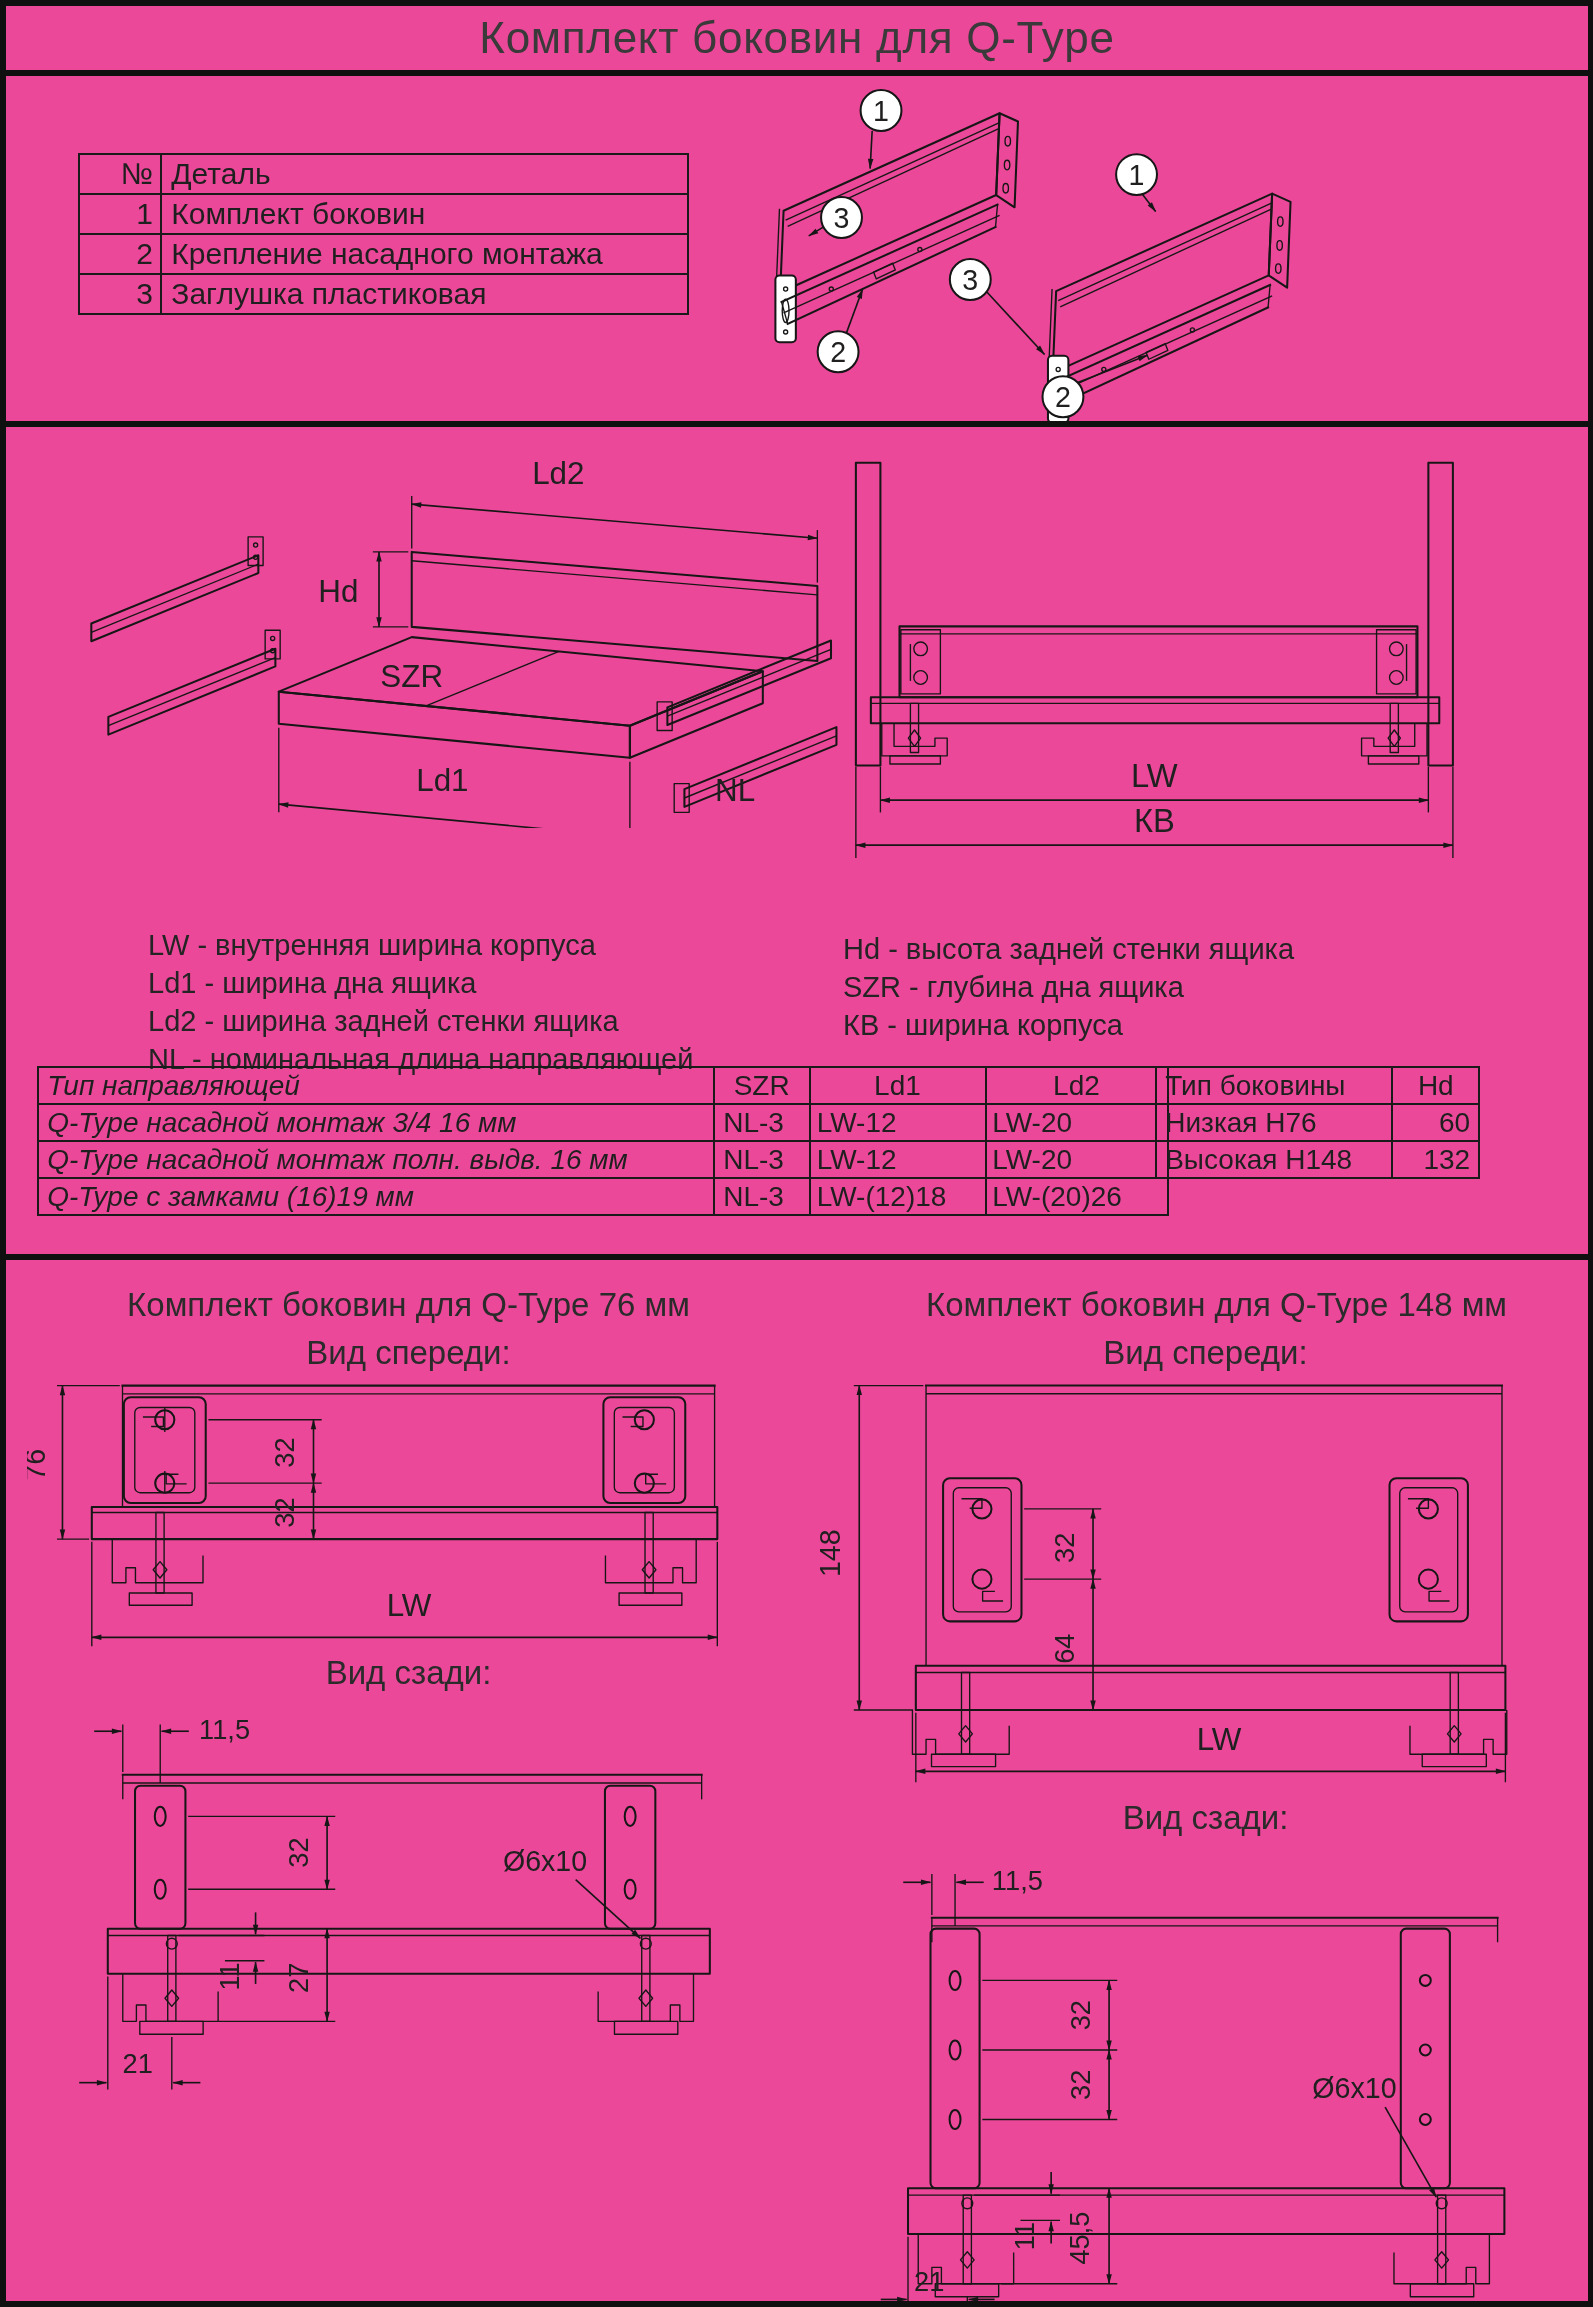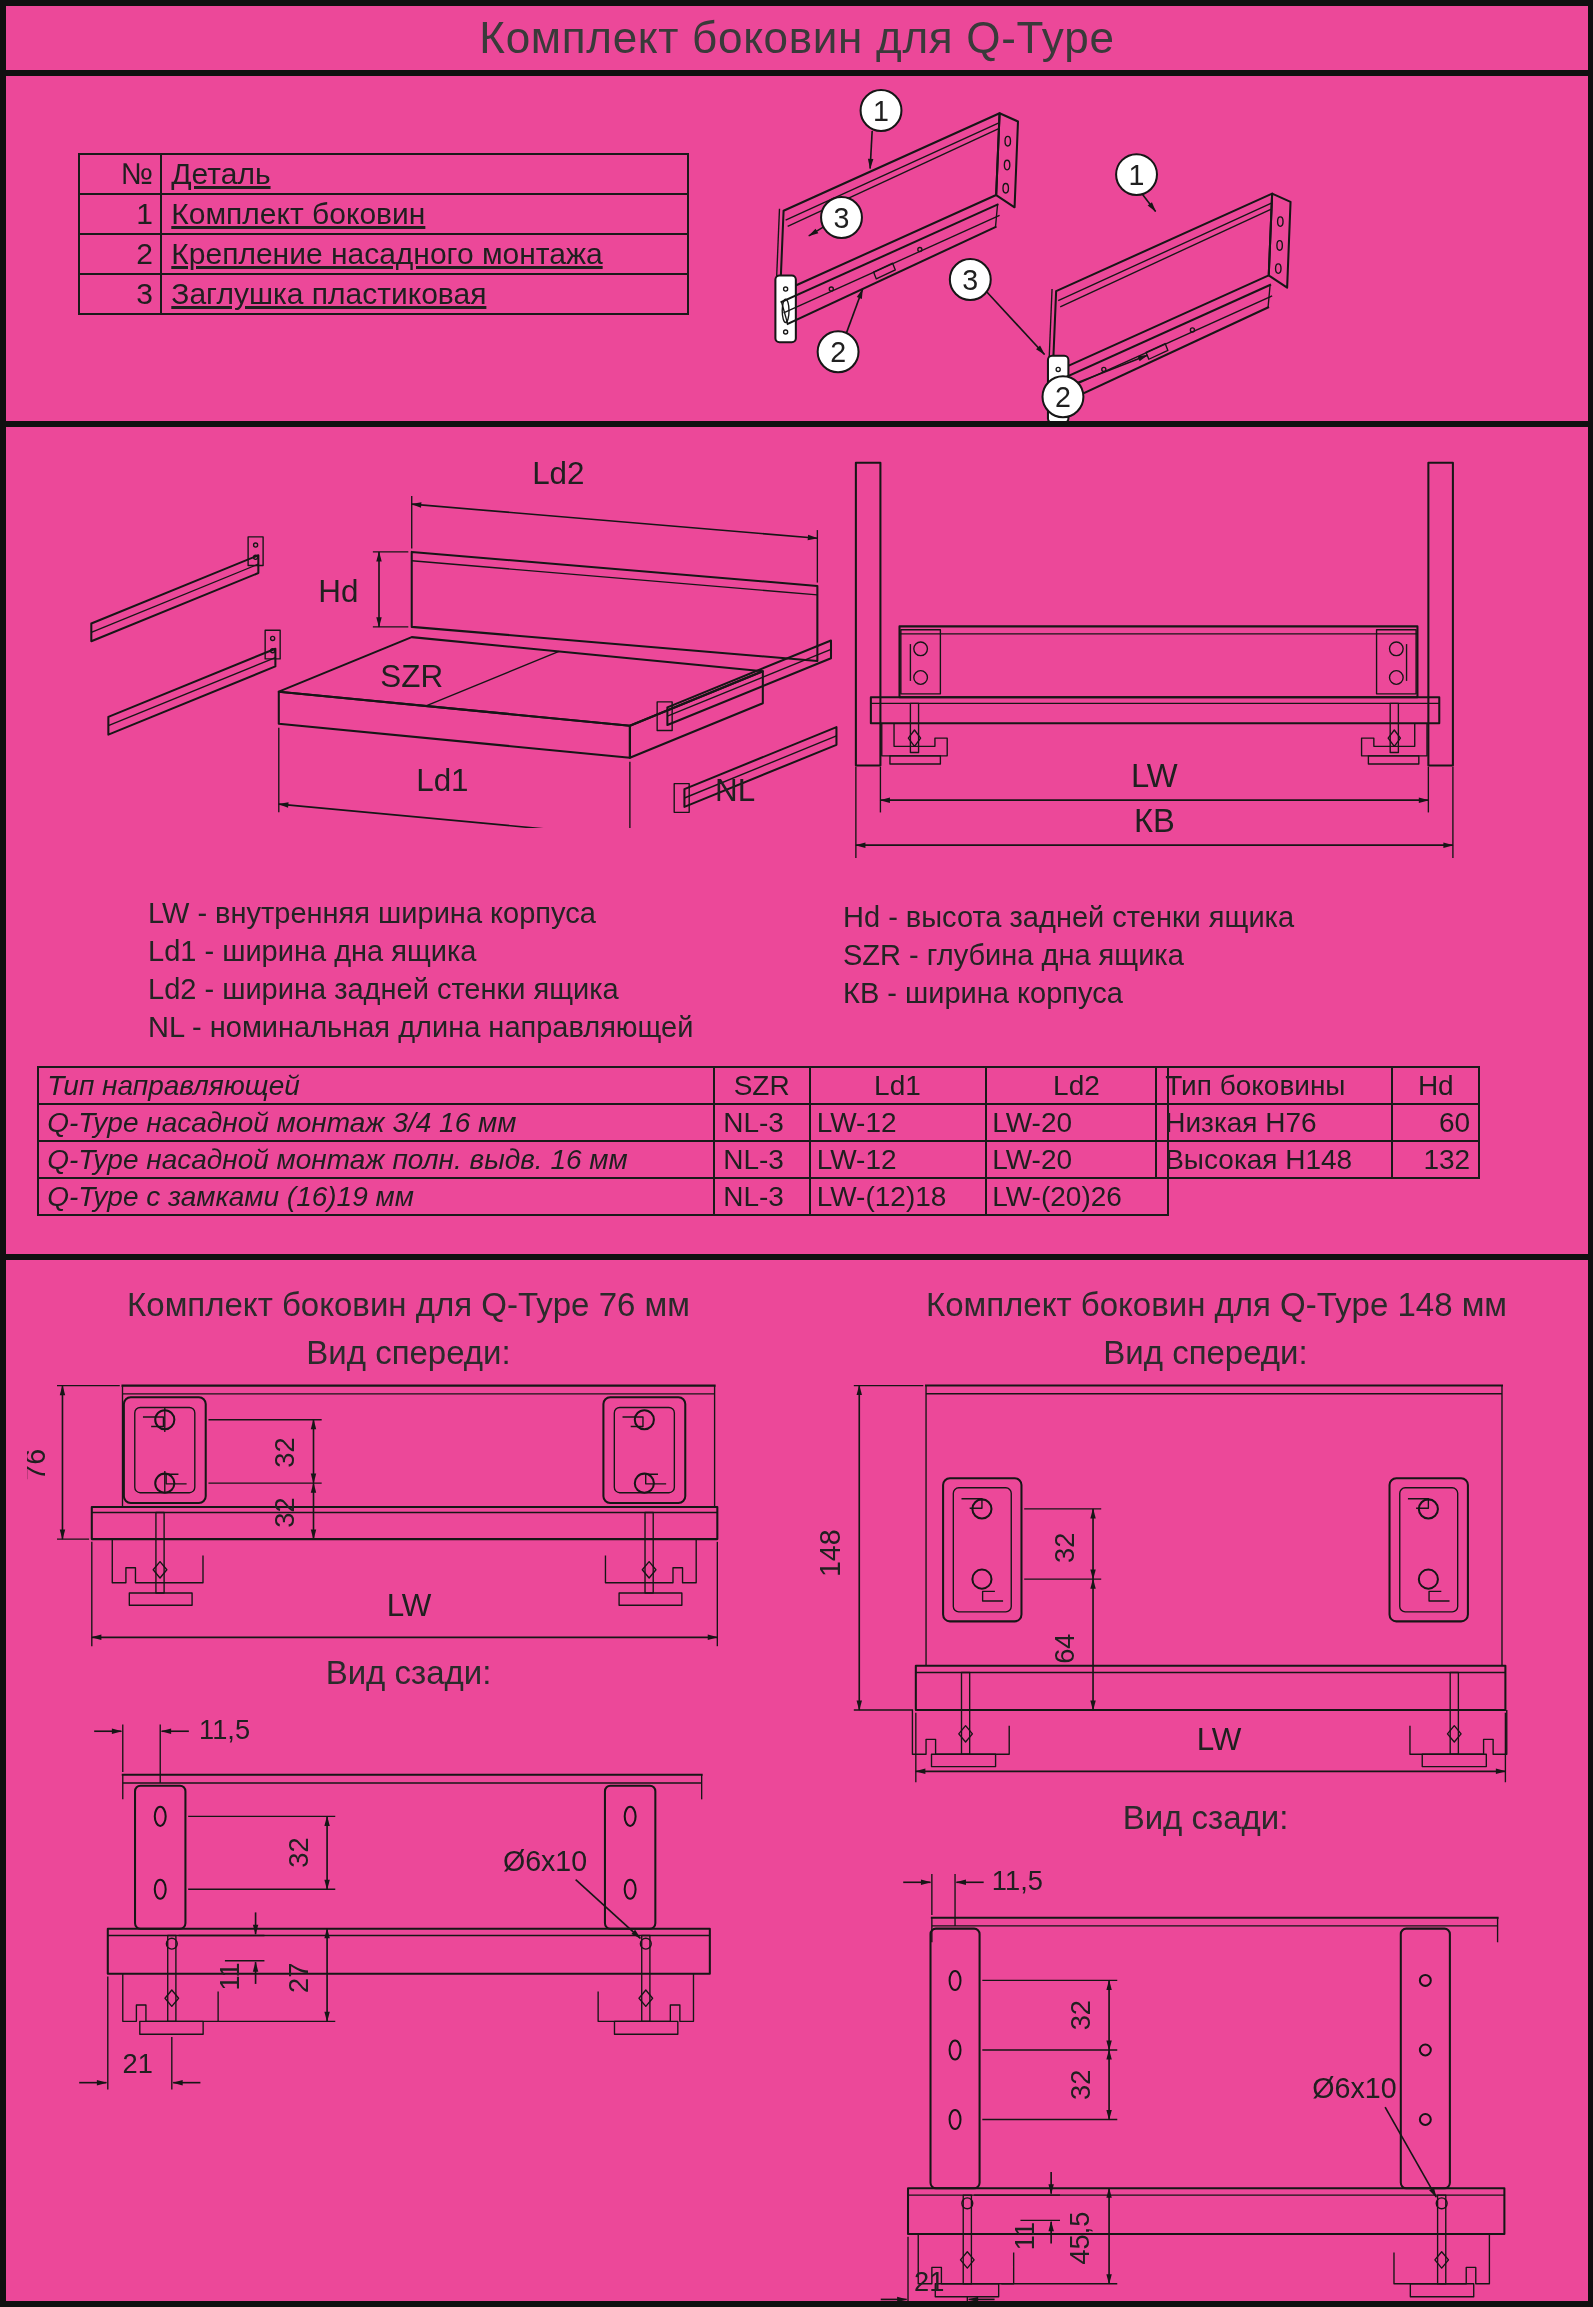--- a/index.html
+++ b/index.html
@@ -8,33 +8,33 @@
         font-family:"Liberation Sans",sans-serif;color:#222;}
   .abs{position:absolute;}
   .hr{position:absolute;left:0;right:0;height:6.1px;background:#101010;}
   .title{position:absolute;left:0;right:0;top:0;height:64px;display:flex;
          align-items:center;justify-content:center;font-size:44px;color:#3a3a3a;letter-spacing:0.7px;}
   table{border-collapse:collapse;table-layout:fixed;}
   td,th{border:2px solid #1a1a1a;font-weight:normal;color:#1f1f1f;
         overflow:hidden;white-space:nowrap;}
   .ptab td{height:36px;font-size:30px;}
   .ptab .c0{width:72px;text-align:right;padding-right:6.8px;}
-  .ptab .c1{width:515px;text-align:left;padding-left:9.5px;text-decoration:underline;}
+  .ptab .c1{width:515px;text-align:left;padding-left:9.5px;}
   .rtab td{height:33px;font-size:28px;}
   .rtab .c0{width:665px;text-align:left;padding-left:8.2px;font-style:italic;}
   .rtab .c1{width:85px;text-align:left;padding-left:8px;}
   .rtab .c2{width:167px;text-align:left;padding-left:5.5px;}
   .rtab .c3{width:174px;text-align:left;padding-left:5.5px;}
   .rtab td.hc{text-align:center;padding-left:0;}
   .stab td{height:33px;font-size:28px;}
   .stab .c0{width:225px;text-align:left;padding-left:8.2px;}
   .stab .c1{width:76px;}
   .stab .num{text-align:right;padding-right:8.2px;}
   .stab .hd{text-align:center;}
-  .legend{position:absolute;font-size:29px;color:#242424;line-height:38px;white-space:nowrap;}
+  .legend{position:absolute;font-size:29px;color:#242424;line-height:38px;white-space:nowrap;margin-top:32px;}
   .h4{position:absolute;font-size:33px;color:#2b2b2b;text-align:center;white-space:nowrap;}
   
   .s{stroke:#161616;stroke-width:3;fill:none;stroke-linejoin:round;stroke-linecap:square;}
   .s2{stroke:#161616;stroke-width:2;fill:none;stroke-linejoin:round;}
   .sw{stroke:#161616;stroke-width:3;fill:#ffffff;}
   .d{stroke:#161616;stroke-width:2.4;fill:none;}
   .lab{fill:#202020;font-family:"Liberation Sans",sans-serif;}
   .t40{font-size:40px;} .t42{font-size:42px;} .t46{font-size:46px;} .t48{font-size:48px;}
   .mid{text-anchor:middle;}
 </style>

